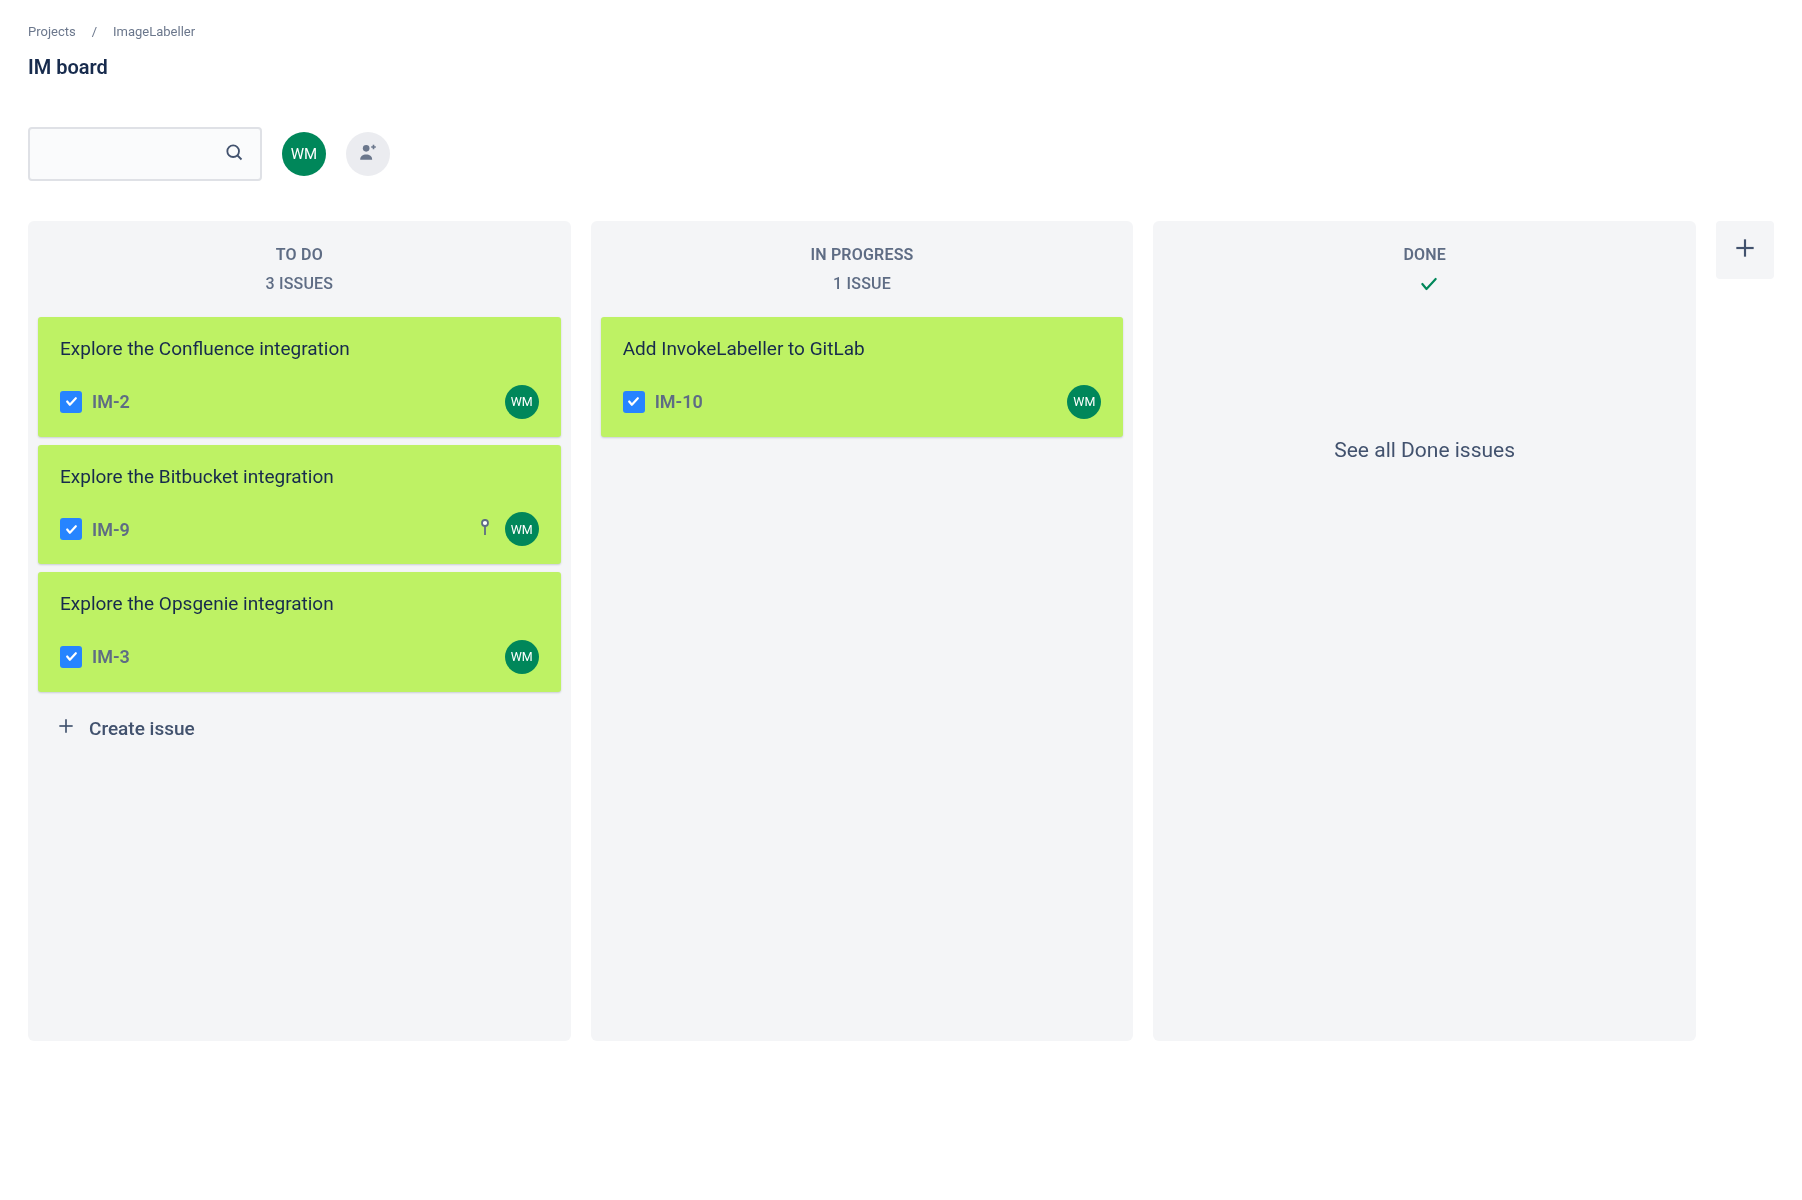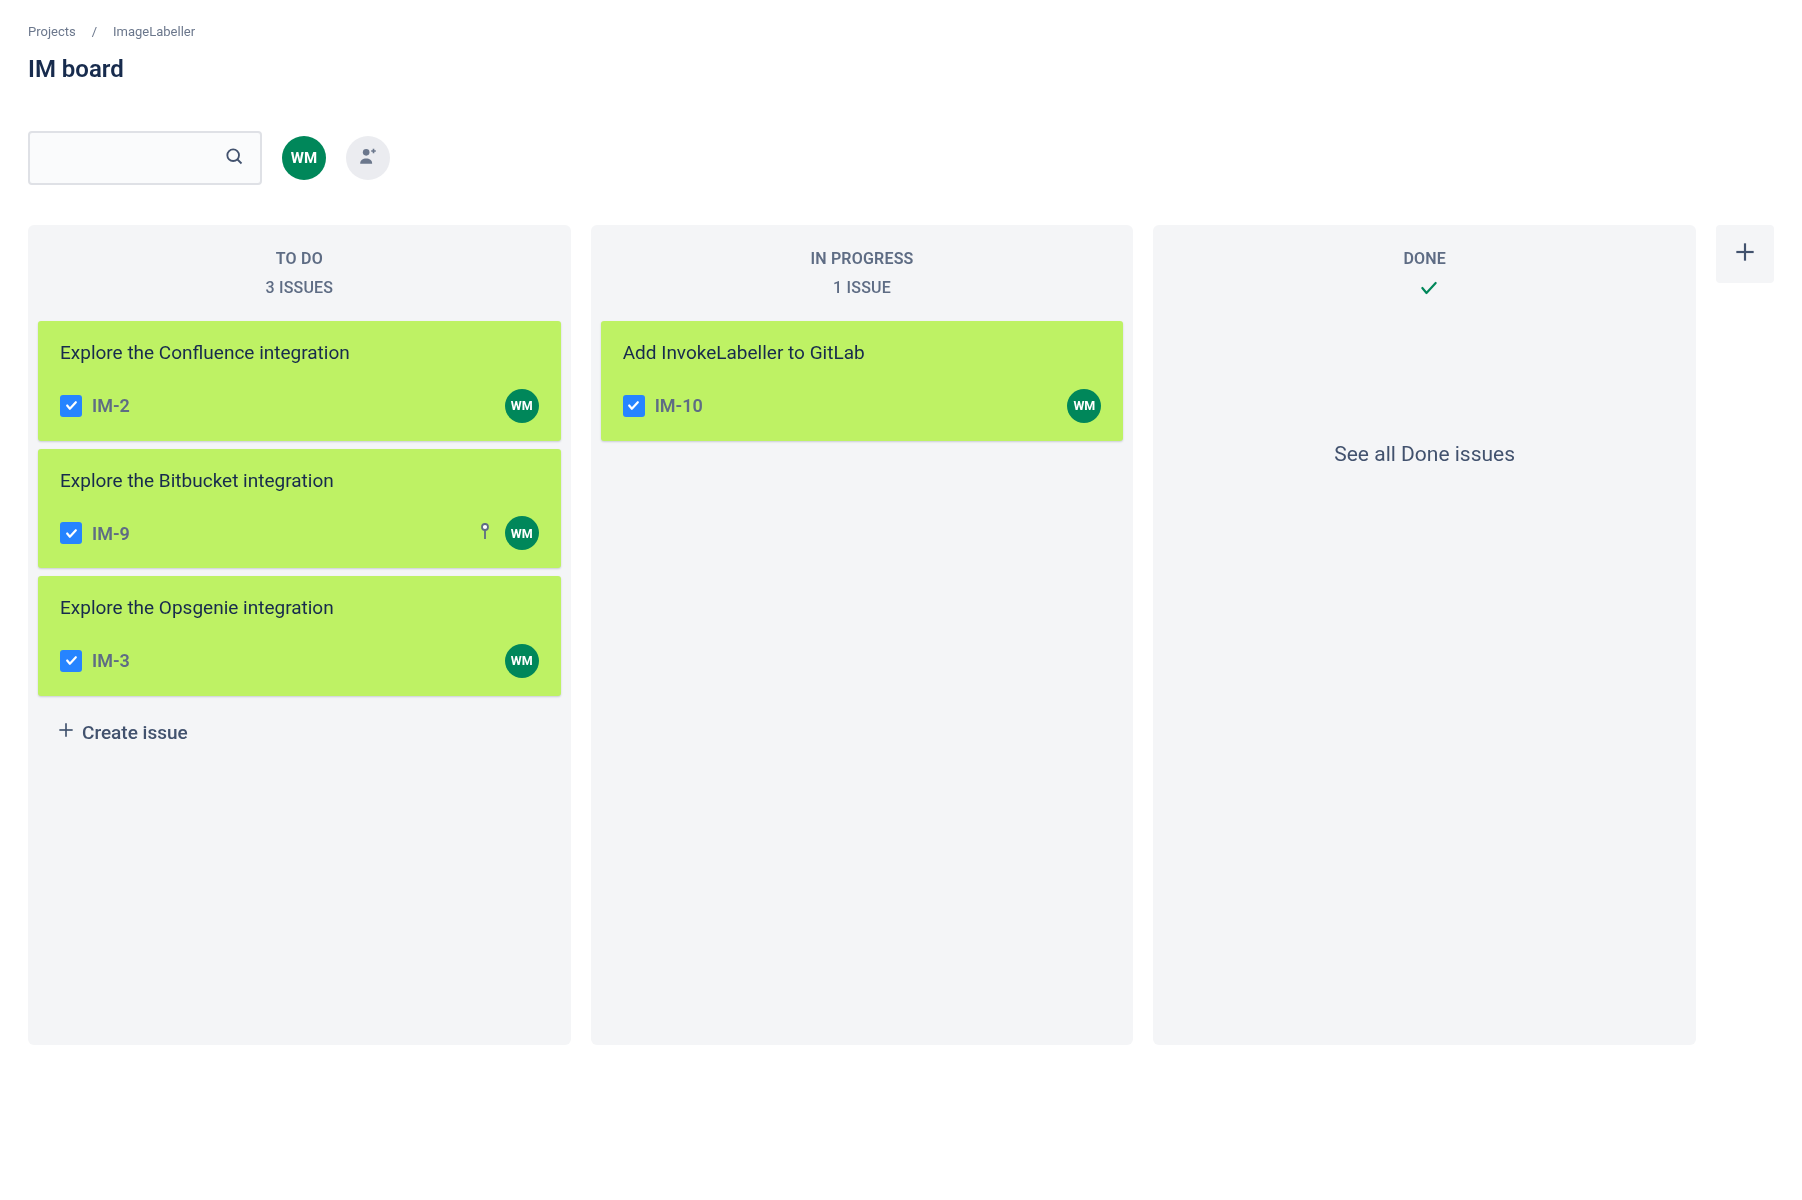--- a/index.html
+++ b/index.html
@@ -15,21 +15,21 @@
     align-items: center;
     gap: 16px;
     font-size: 13px;
     color: #6B778C;
     margin-bottom: 16px;
     text-align: center;
   }
   .breadcrumb a { color: #6B778C; text-decoration: none; cursor: pointer; }
   .breadcrumb .sep { color: #6B778C; }
   h1.page-title {
-    font-size: 24px;
+    font-size: 20px;
     font-weight: 600;
     color: #172B4D;
     margin-bottom: 48px;
   }
   .toolbar {
     display: flex;
     align-items: center;
     gap: 20px;
     margin-bottom: 40px;
   }
@@ -54,21 +54,21 @@
   }
   .search-icon { color: #42526E; }
   .avatar {
     width: 44px;
     height: 44px;
     border-radius: 50%;
     display: flex;
     align-items: center;
     justify-content: center;
     font-size: 15px;
-    font-weight: 700;
+    font-weight: 400;
     color: #fff;
     flex-shrink: 0;
   }
   .avatar.wm { background: #00875A; }
   .avatar.add-people {
     background: #EBECF0;
     color: #6B778C;
   }
   .board {
     display: flex;
@@ -142,21 +142,21 @@
   .issue-key {
     font-size: 18px;
     font-weight: 600;
     color: #5E6C84;
   }
   .card .avatar.sm { width: 34px; height: 34px; font-size: 12.5px; }
   .priority-icon { color: #5E6C84; }
   .create-issue {
     display: flex;
     align-items: center;
-    gap: 6px;
+    gap: 13px;
     padding: 16px 18px;
     color: #42526E;
     font-size: 19px;
     font-weight: 500;
     cursor: pointer;
     border-radius: 3px;
   }
   .done-link {
     text-align: center;
     font-size: 21px;

